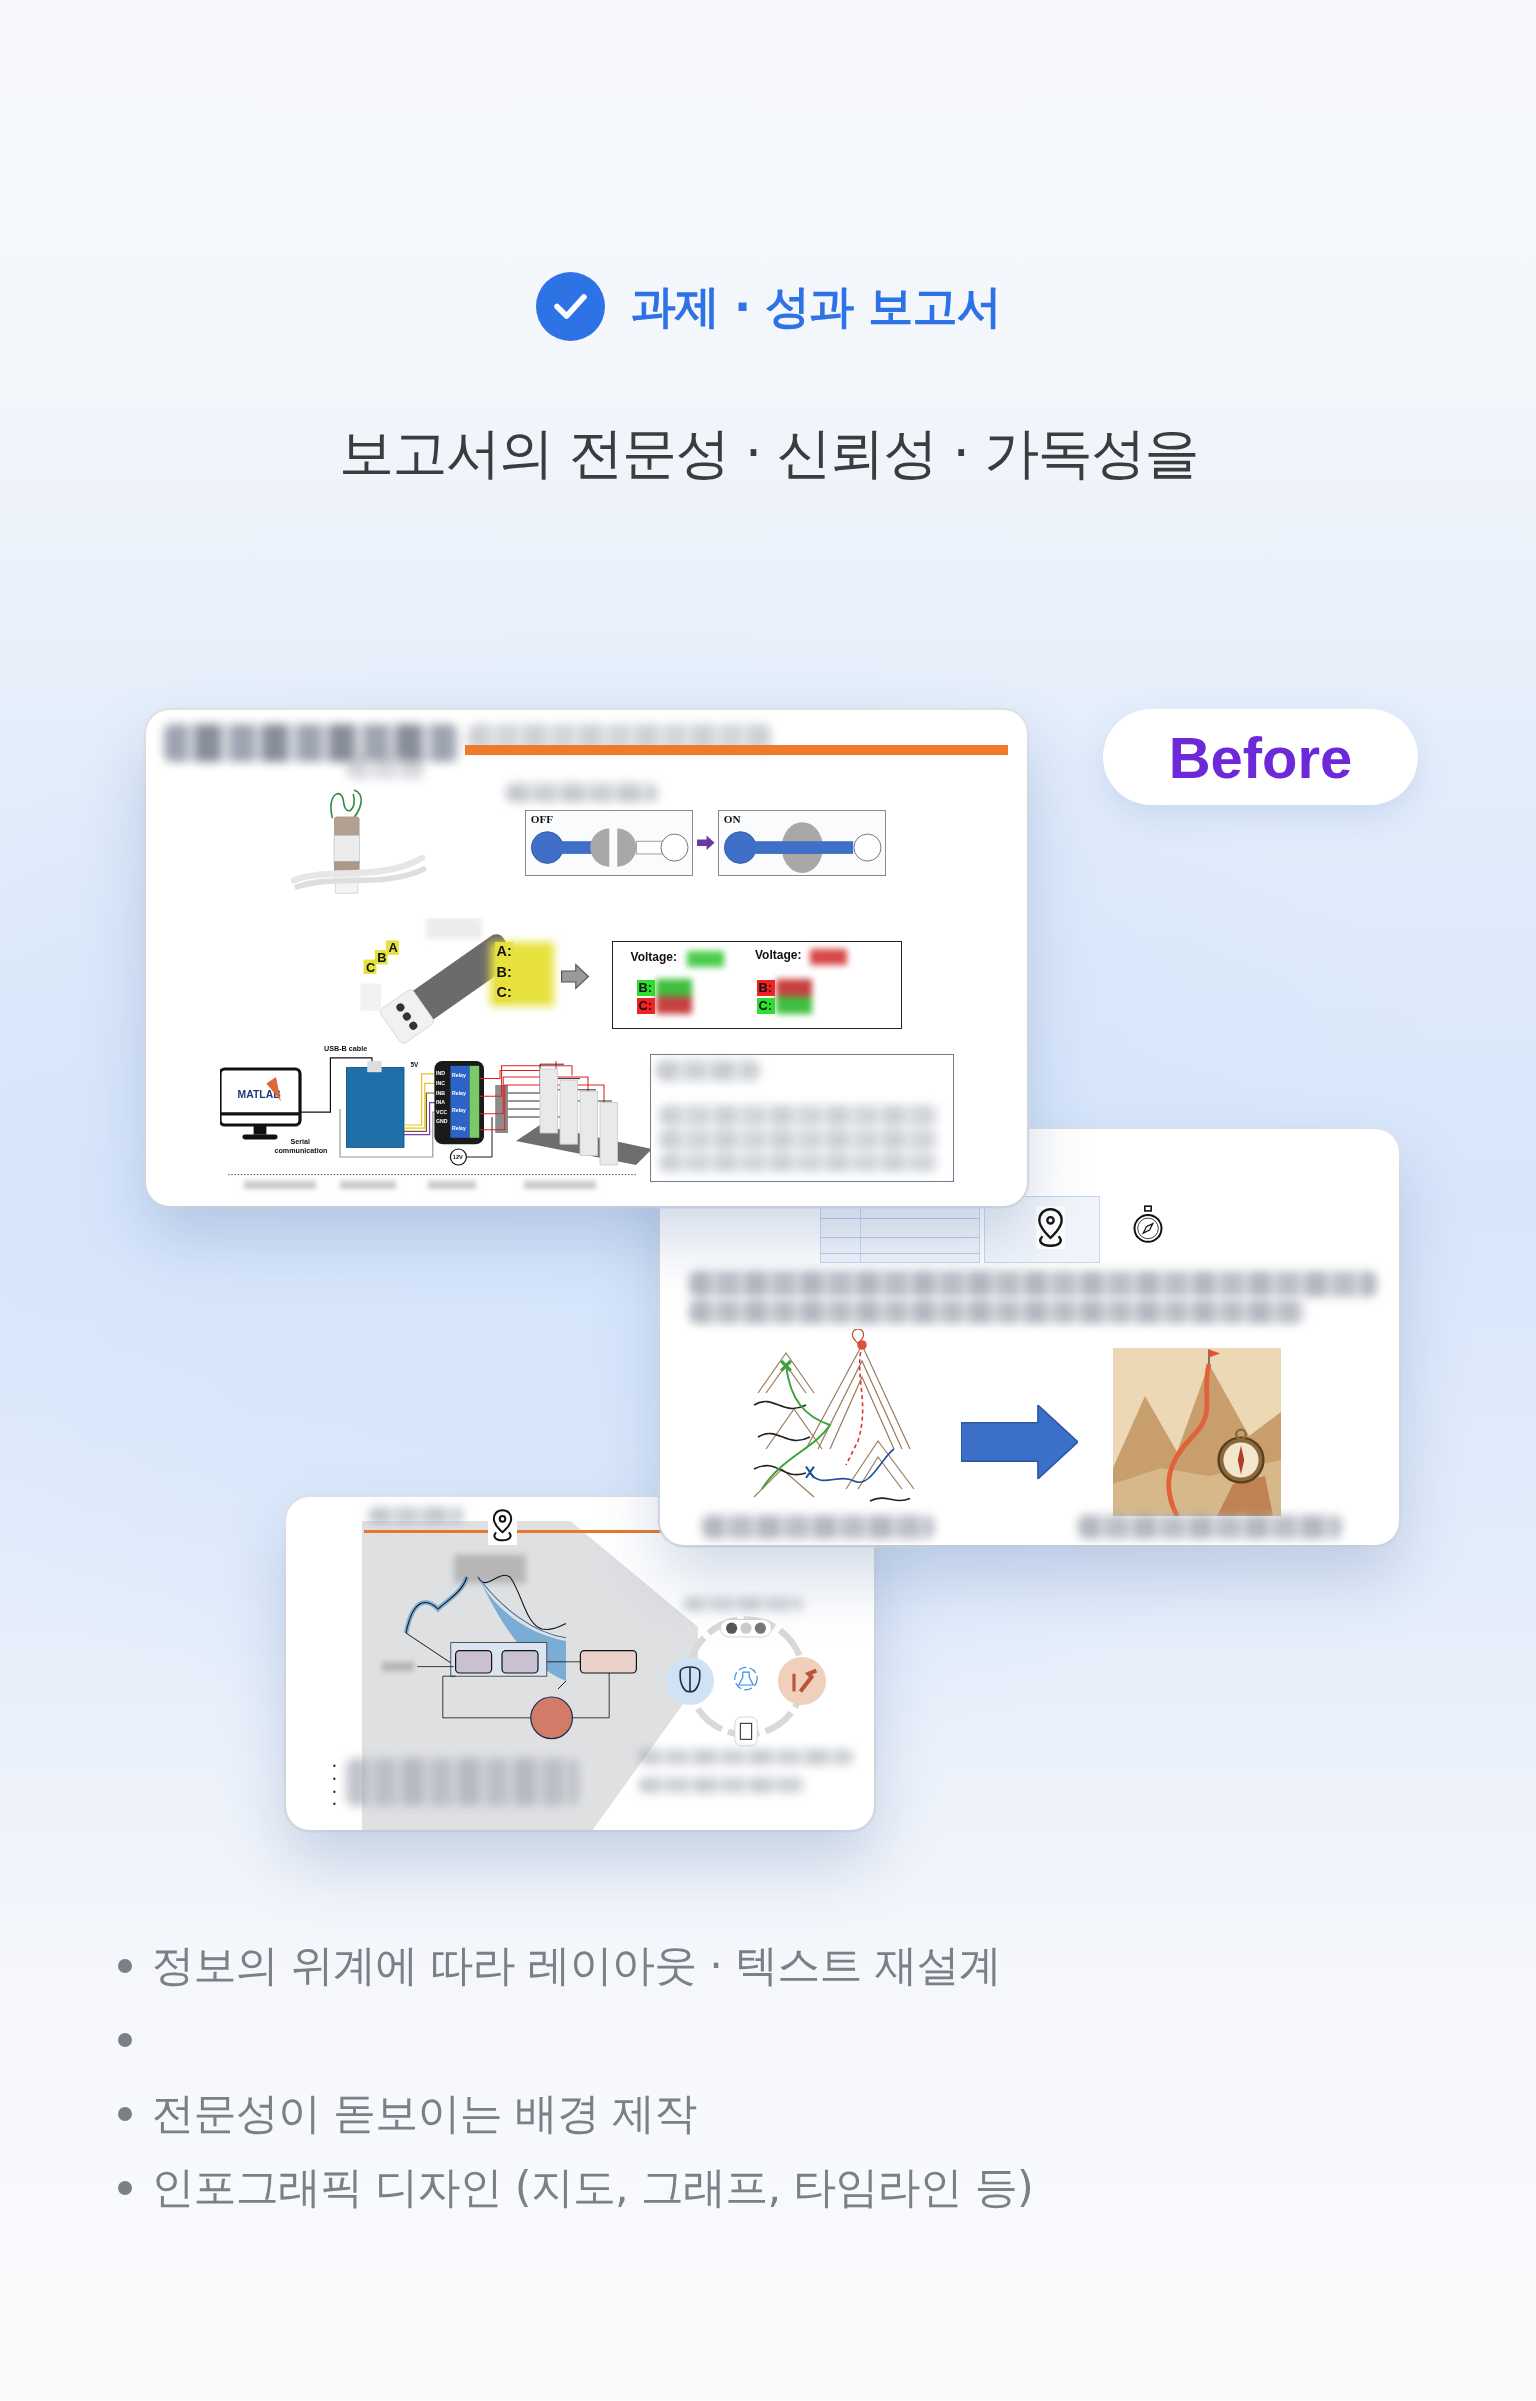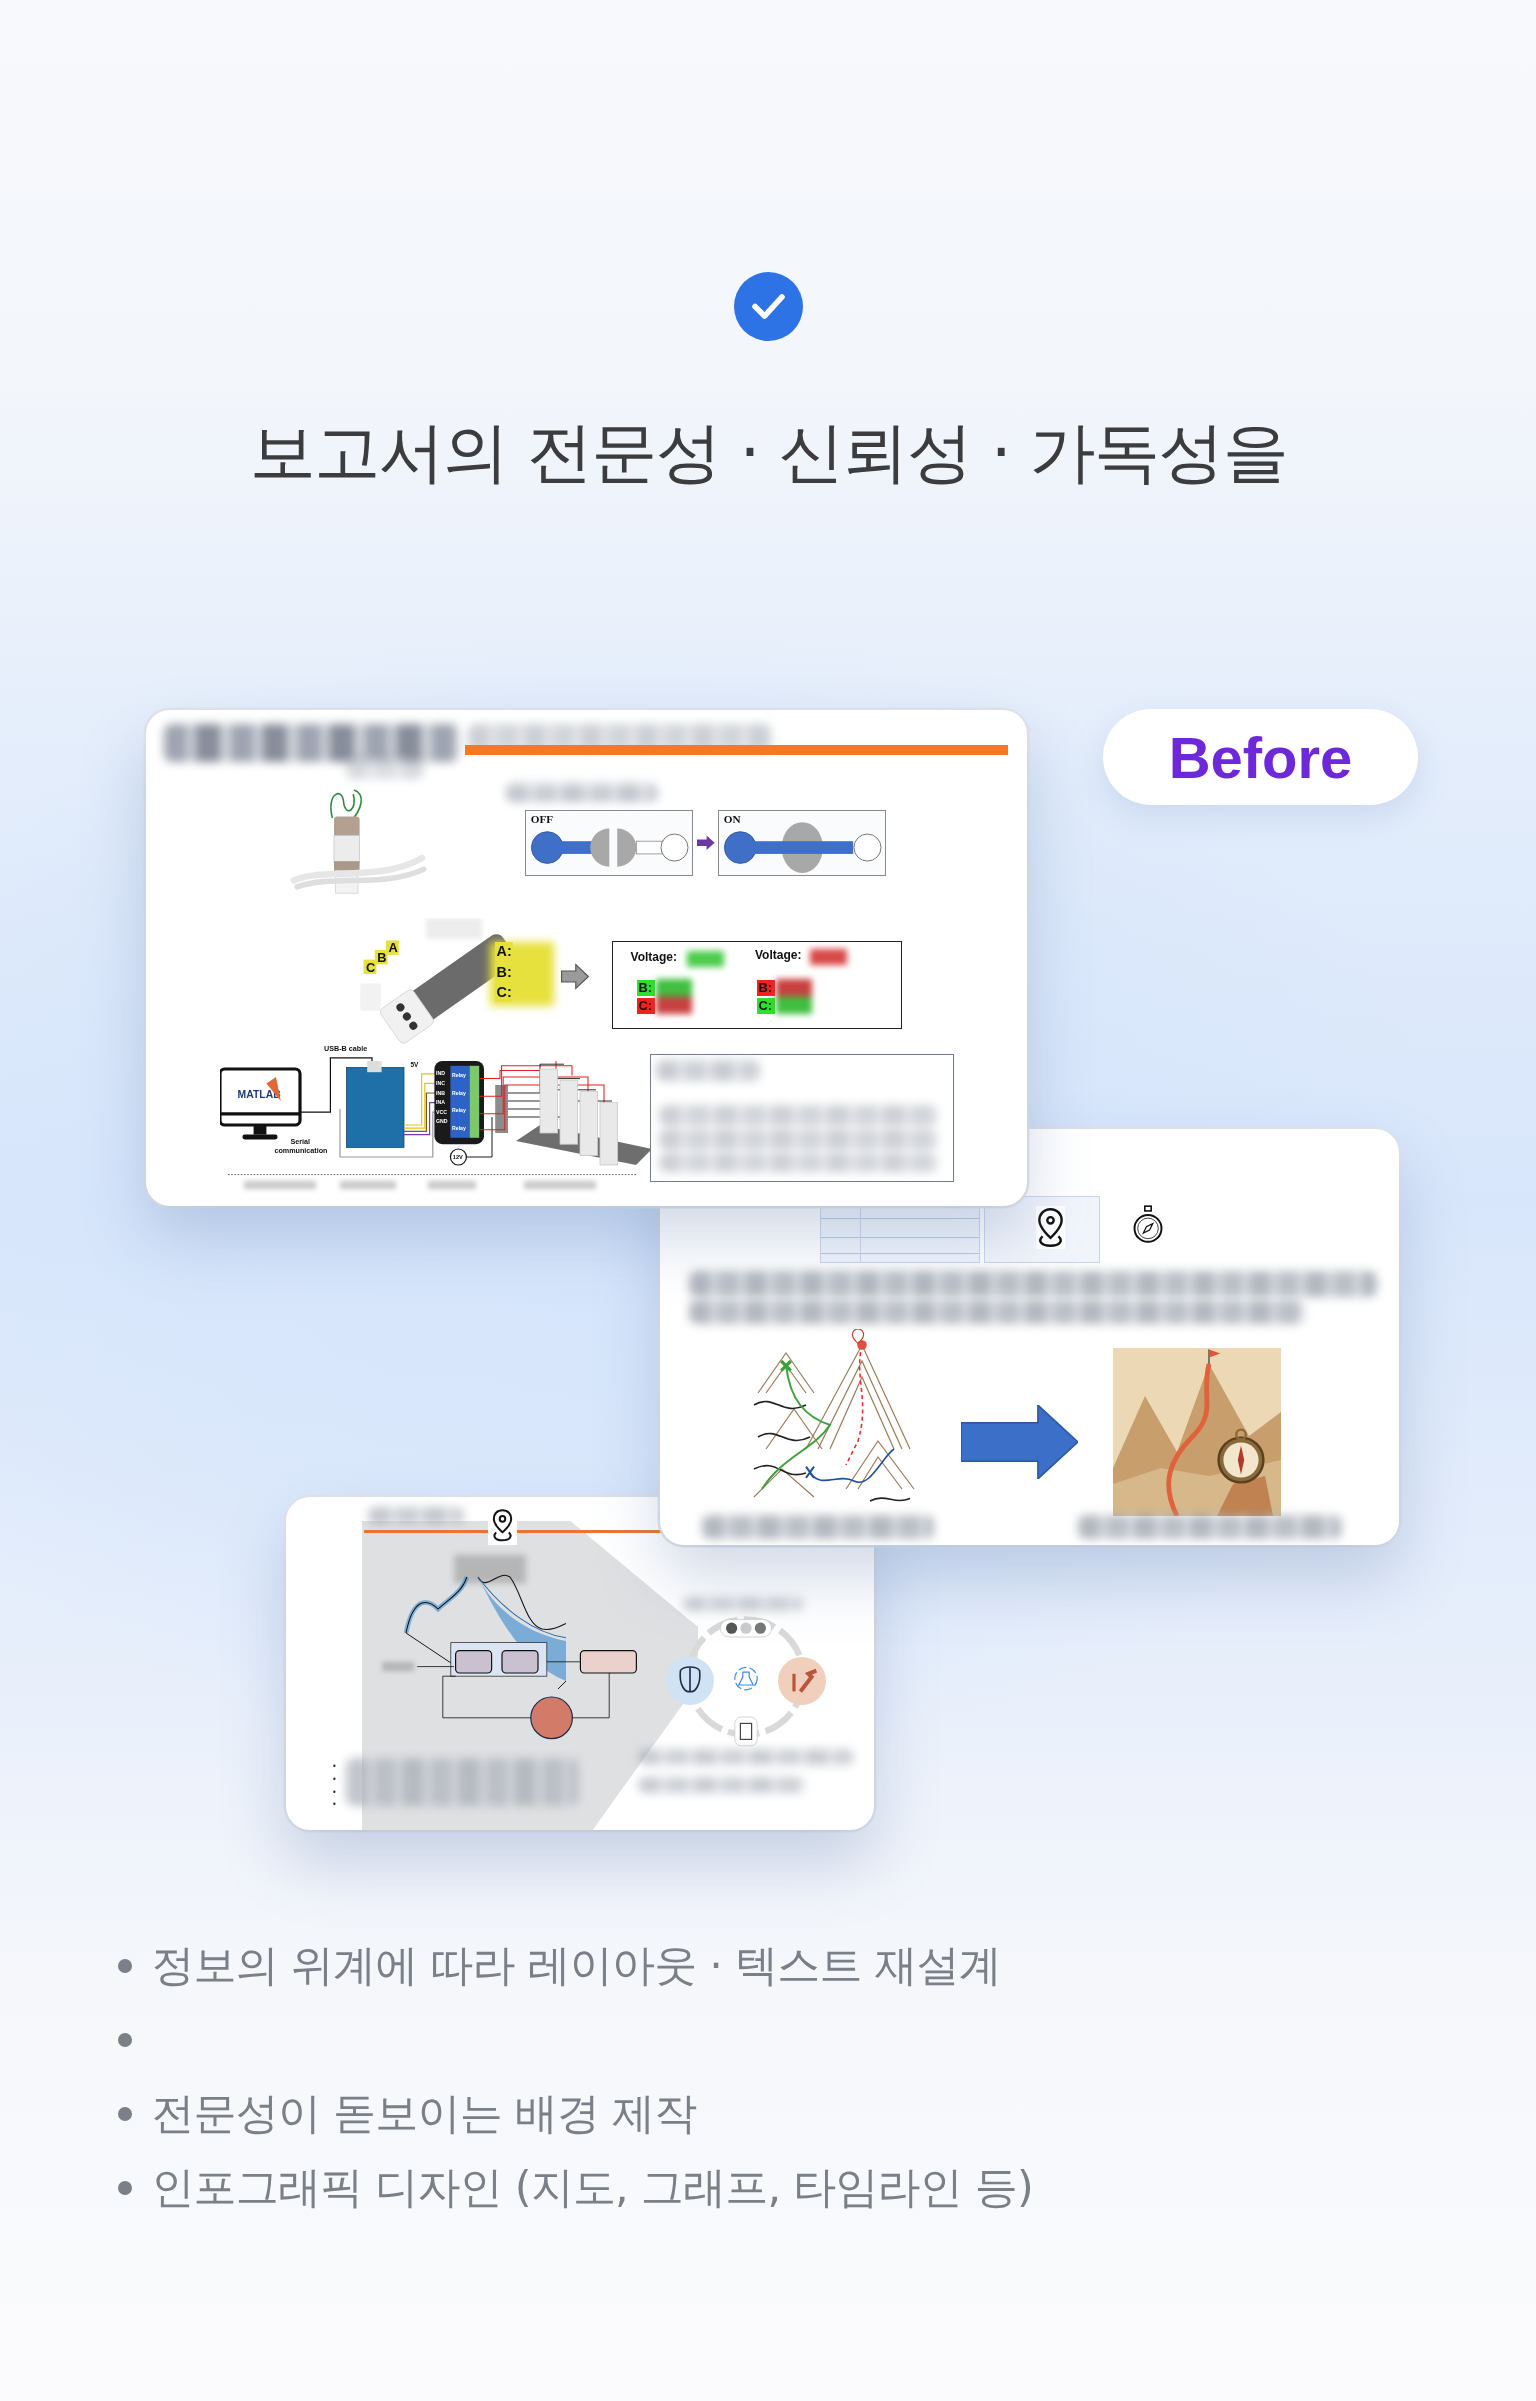--- a/index.html
+++ b/index.html
@@ -22,21 +22,21 @@
     width: 69px; height: 69px; border-radius: 50%;
     background: #2d73e6;
     display: flex; align-items: center; justify-content: center;
   }
   .eyebrow-text {
     font-size: 45px; font-weight: bold; color: #2d73e6; letter-spacing: -0.8px;
   }
   .headline {
     position: absolute; left: 0; right: 0; top: 400px;
     text-align: center; color: #3c3c3e;
-    font-size: 66px; line-height: 106px; letter-spacing: -1.6px;
+    font-size: 55px; line-height: 106px; letter-spacing: -1.6px;
   }
   .headline div { white-space: nowrap; }
 
   
   .before-pill {
     position: absolute; left: 1103px; top: 709px;
     width: 315px; height: 96px; border-radius: 48px;
     background: #ffffff;
     box-shadow: 0 11.2px 32px rgba(120,150,200,0.22);
     display: flex; align-items: center; justify-content: center;
@@ -147,20 +147,21 @@
 </style>
 </head>
 <body>
 
 <div class="eyebrow">
   <span class="check-badge">
     <svg width="35" height="27" viewBox="0 0 44 34">
         <path d="M5 17 L17 29 L39 5" fill="none" stroke="#ffffff" stroke-width="7" stroke-linecap="round" stroke-linejoin="round"></path>
       </svg>
   </span>
+  <span class="eyebrow-text">과제 · 성과 보고서</span>
 </div>
 
 <div class="headline">
   <div>보고서의 전문성 · 신뢰성 · 가독성을</div>
 </div>
 
 <div class="before-pill">Before</div>
 
 <div class="card card-1">
   <div class="blur-text c1-title-blur"></div>

